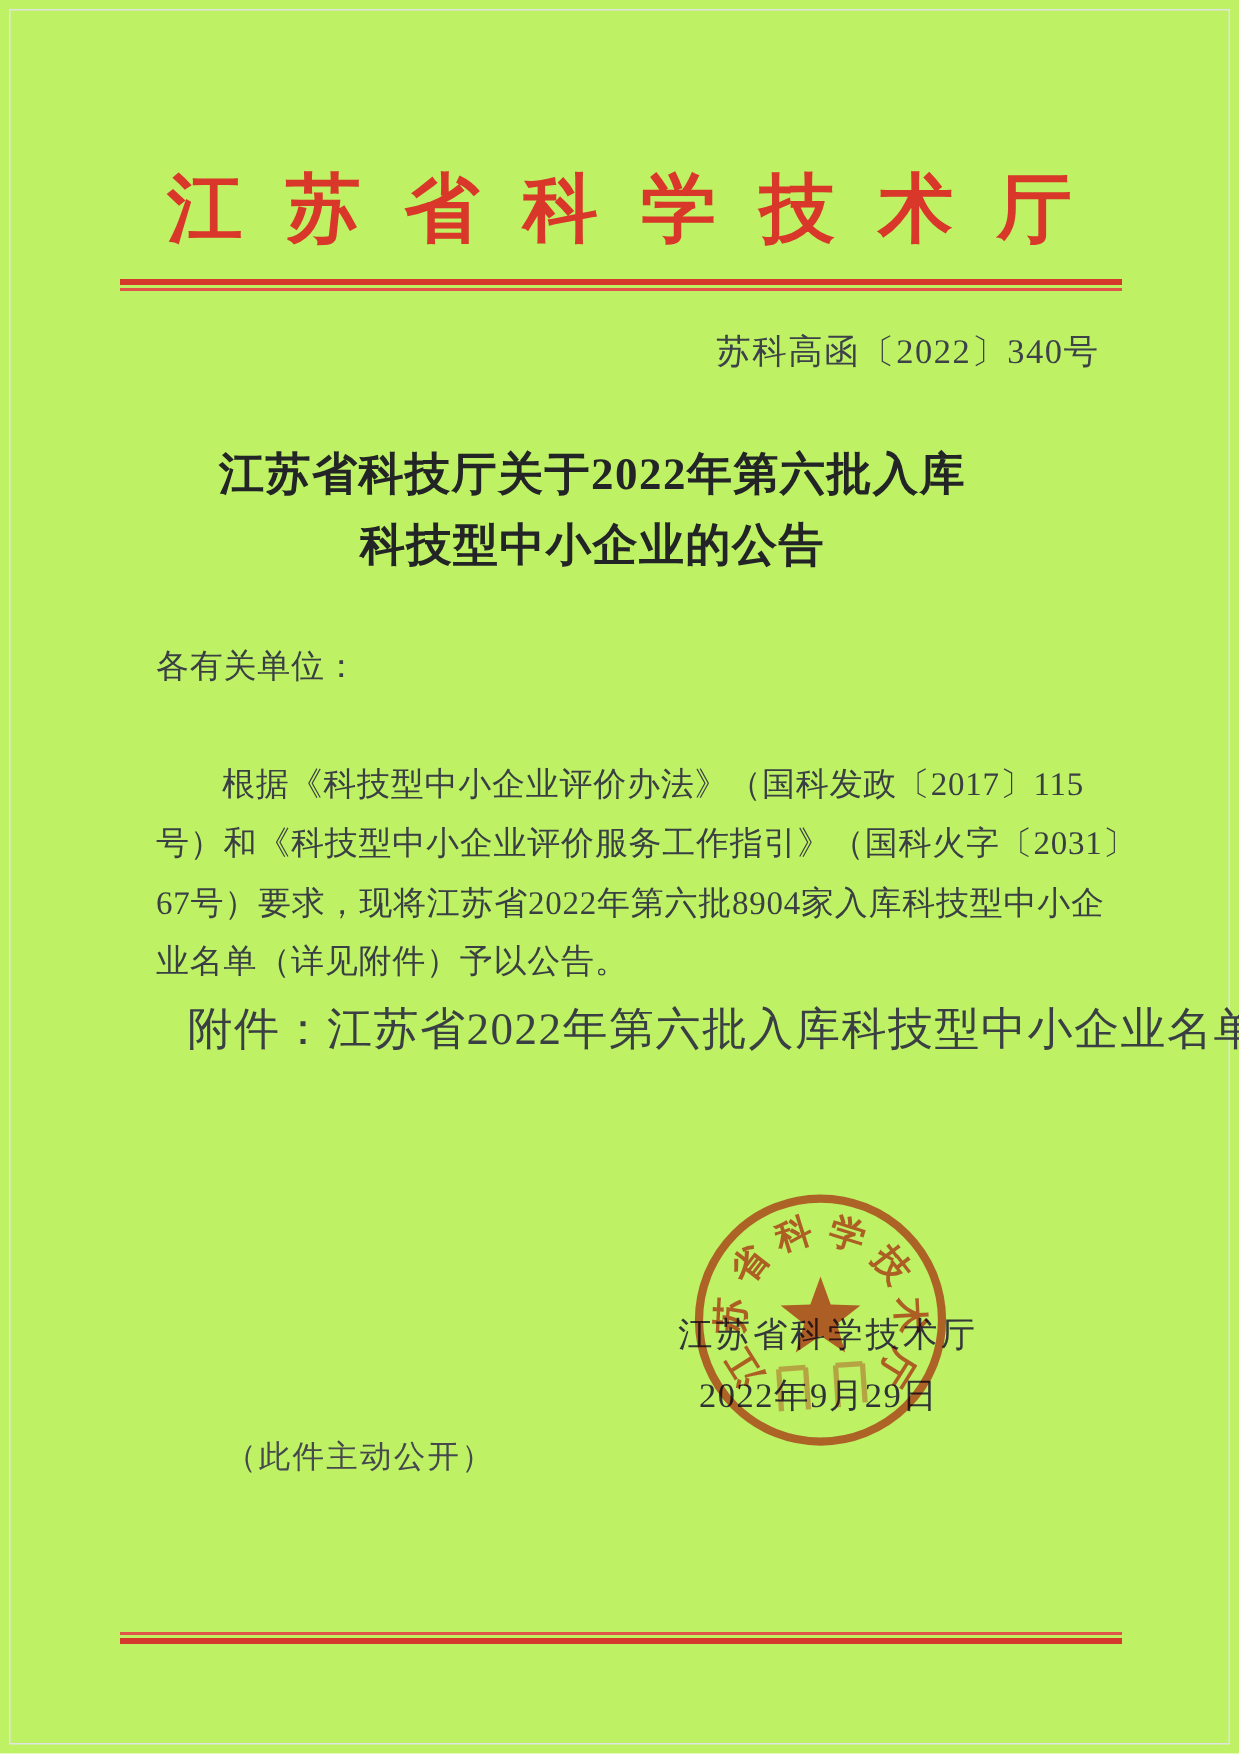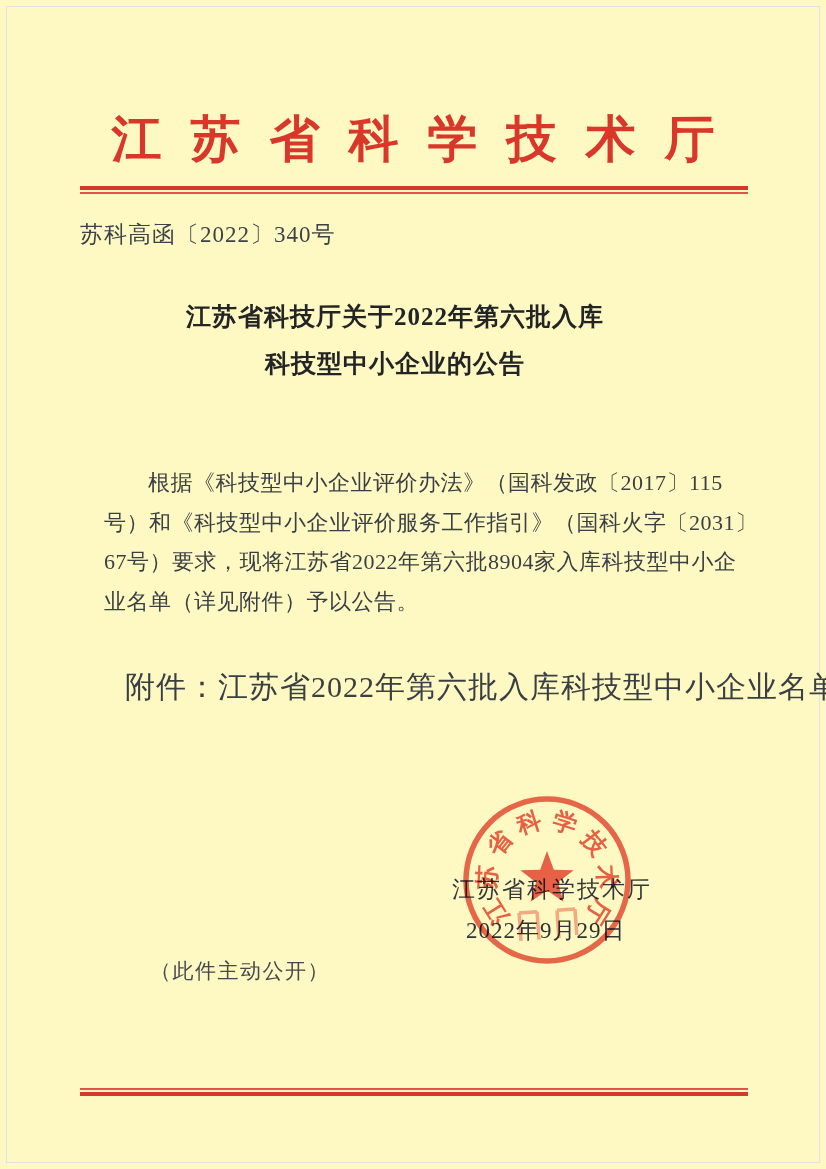--- a/index.html
+++ b/index.html
@@ -1,43 +1,43 @@
 <!DOCTYPE html>
 <html><head>
 <meta charset="utf-8">
 <style>
   html,body{margin:0;padding:0;}
   body{background:#ffffff;font-family:"Liberation Serif","DejaVu Serif",serif;}
   .page{
     position:relative;width:826px;height:1169px;margin:0 auto;
-    background:#fef9c3;overflow:hidden;
+    background:#bef264;overflow:hidden;
   }
   .scan-edge{position:absolute;inset:6px;border:1px solid #dfe3e3;pointer-events:none;}
 
   .header-title{
     position:absolute;top:110px;left:0;width:826px;
     text-align:center;font-size:50px;line-height:58px;font-weight:700;
     color:#d9372a;letter-spacing:29px;padding-left:29px;box-sizing:border-box;
     font-family:"Liberation Serif","DejaVu Serif",serif;
   }
   .rule{position:absolute;left:80px;width:668px;}
   .rule-top{top:186px;}
   .rule-bottom{top:1088px;}
   .rule .thick{height:4px;background:#d5392b;}
   .rule .gap{height:2px;}
   .rule .thin{height:2px;background:#e0544a;}
 
   .doc-number{
     position:absolute;top:220px;left:80px;width:653px;
-    font-size:23px;line-height:30px;color:#3d4248;
+    text-align:right;font-size:23px;line-height:30px;color:#3d4248;
     letter-spacing:1px;
   }
   .doc-title{
     position:absolute;top:293px;left:0;width:790px;text-align:center;
-    font-size:25px;line-height:47px;font-weight:700;color:#222426;
+    font-size:30px;line-height:47px;font-weight:700;color:#222426;
     letter-spacing:1px;
   }
   .body-text{
     position:absolute;top:424px;left:104px;width:640px;
     font-size:22px;color:#3a3f44;
   }
   .body-text .line{line-height:39.5px;white-space:nowrap;letter-spacing:0.5px;}
   .body-text .indent{padding-left:44px;margin-top:39px;}
   .attachment{
     position:absolute;top:667px;left:125px;
@@ -82,20 +82,21 @@
   </div>
 
   <div class="doc-number">苏科高函〔2022〕340号</div>
 
   <div class="doc-title">
     <div>江苏省科技厅关于2022年第六批入库</div>
     <div>科技型中小企业的公告</div>
   </div>
 
   <div class="body-text">
+    <div class="line">各有关单位：</div>
     <div class="line indent">根据《科技型中小企业评价办法》（国科发政〔2017〕115</div>
     <div class="line">号）和《科技型中小企业评价服务工作指引》（国科火字〔2031〕</div>
     <div class="line">67号）要求，现将江苏省2022年第六批8904家入库科技型中小企</div>
     <div class="line">业名单（详见附件）予以公告。</div>
   </div>
 
   <div class="attachment">附件：江苏省2022年第六批入库科技型中小企业名单</div>
 
   <div class="signature">江苏省科学技术厅</div>
 

